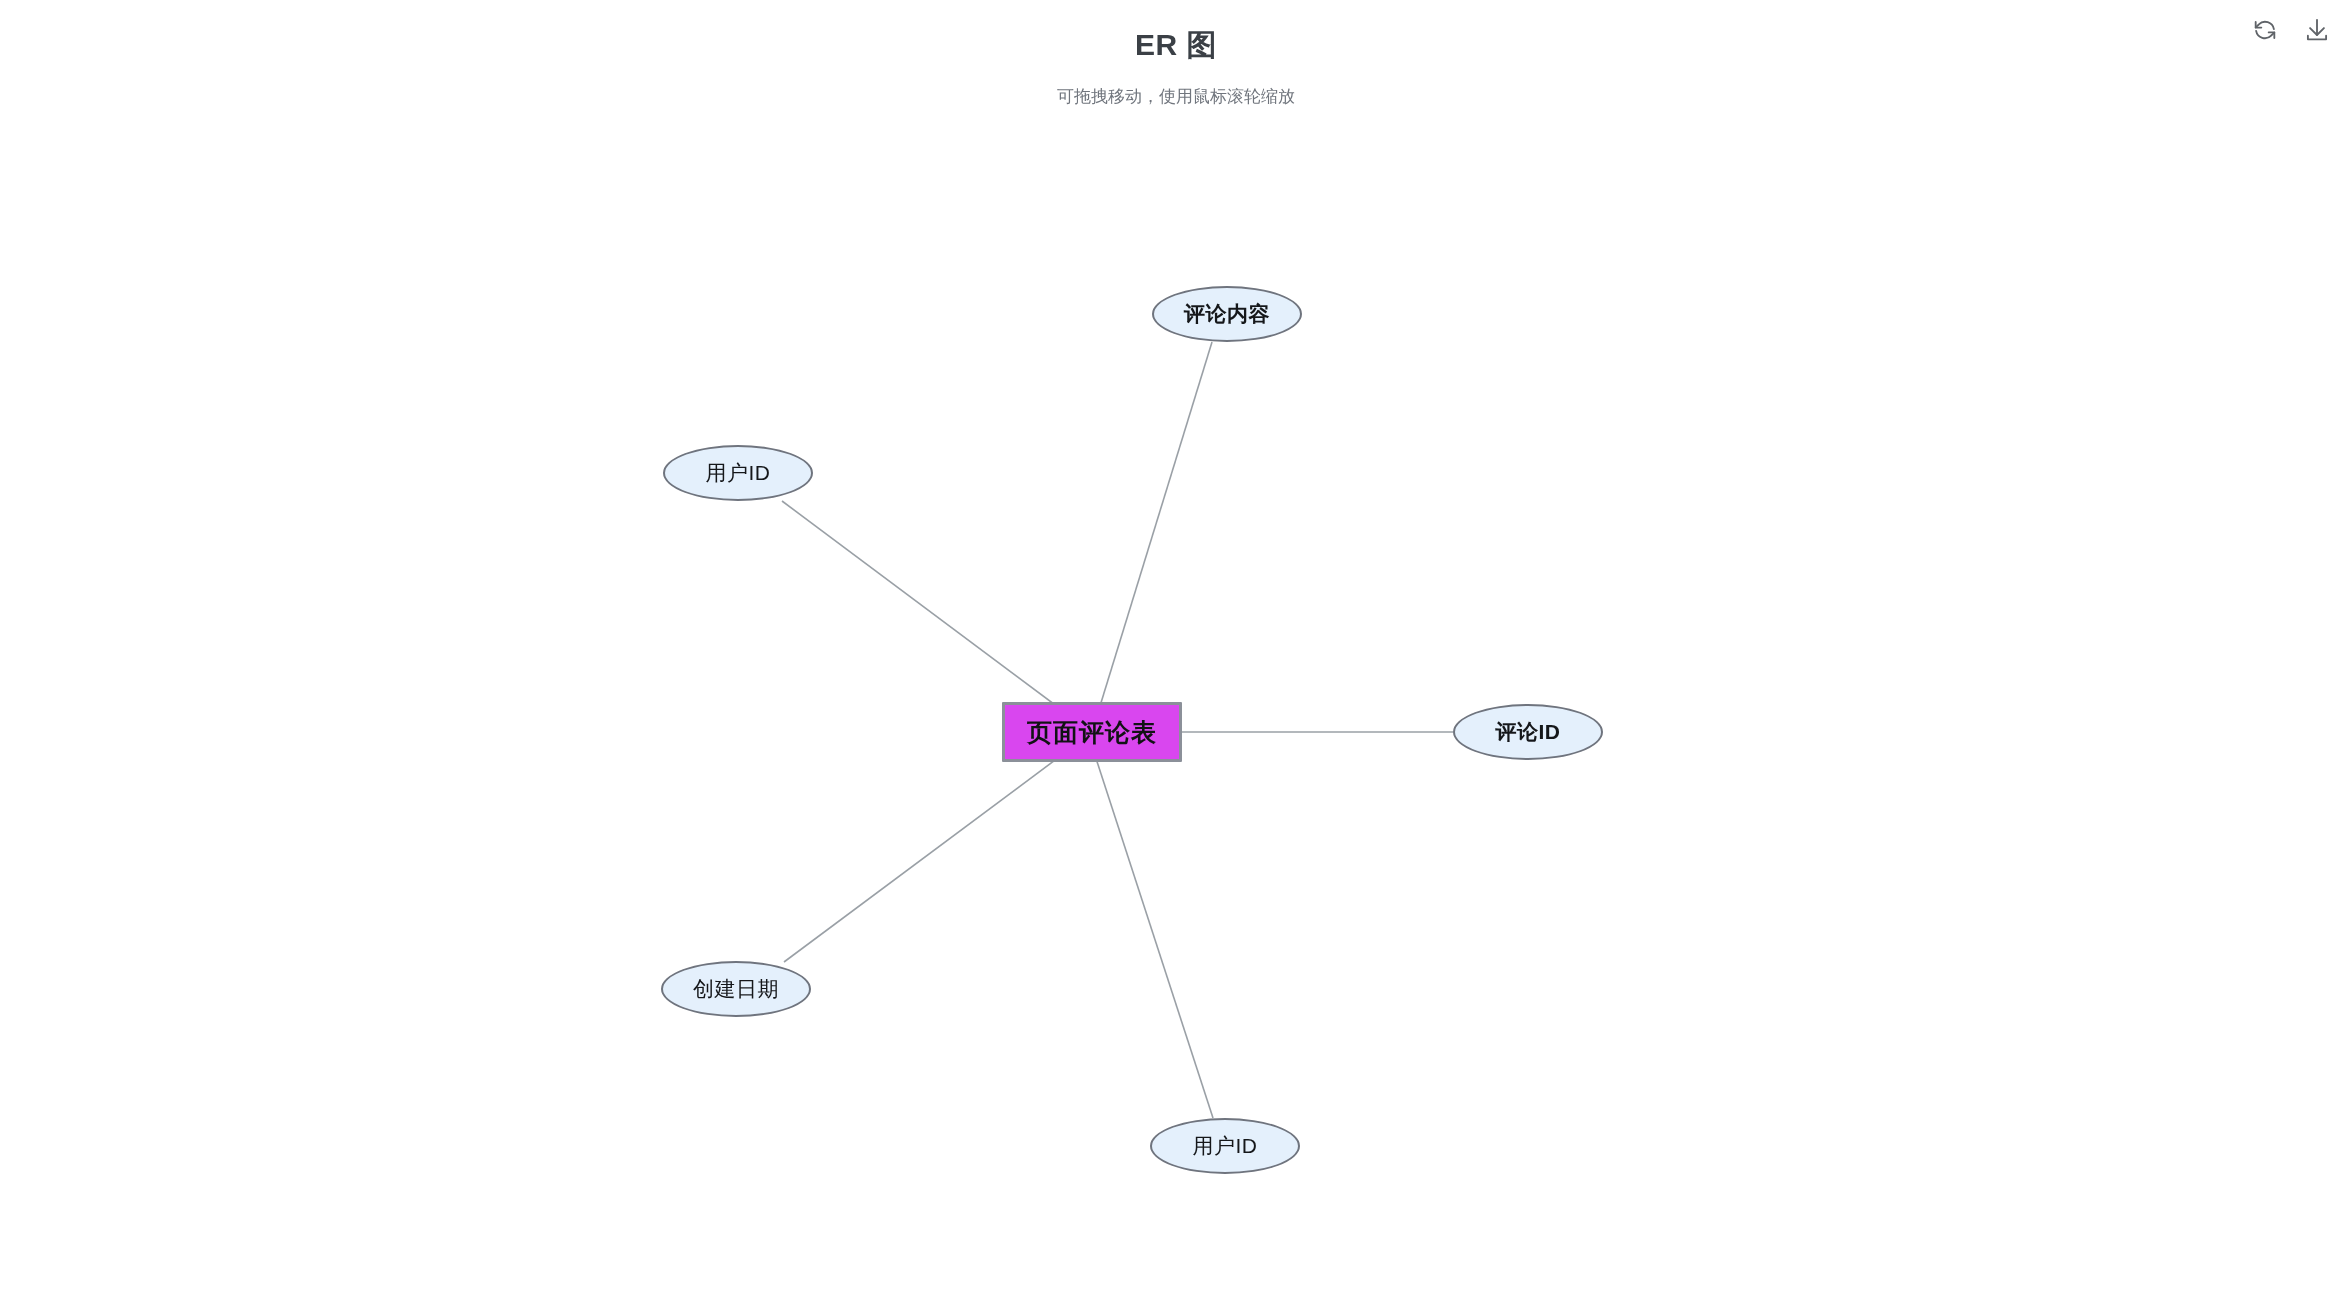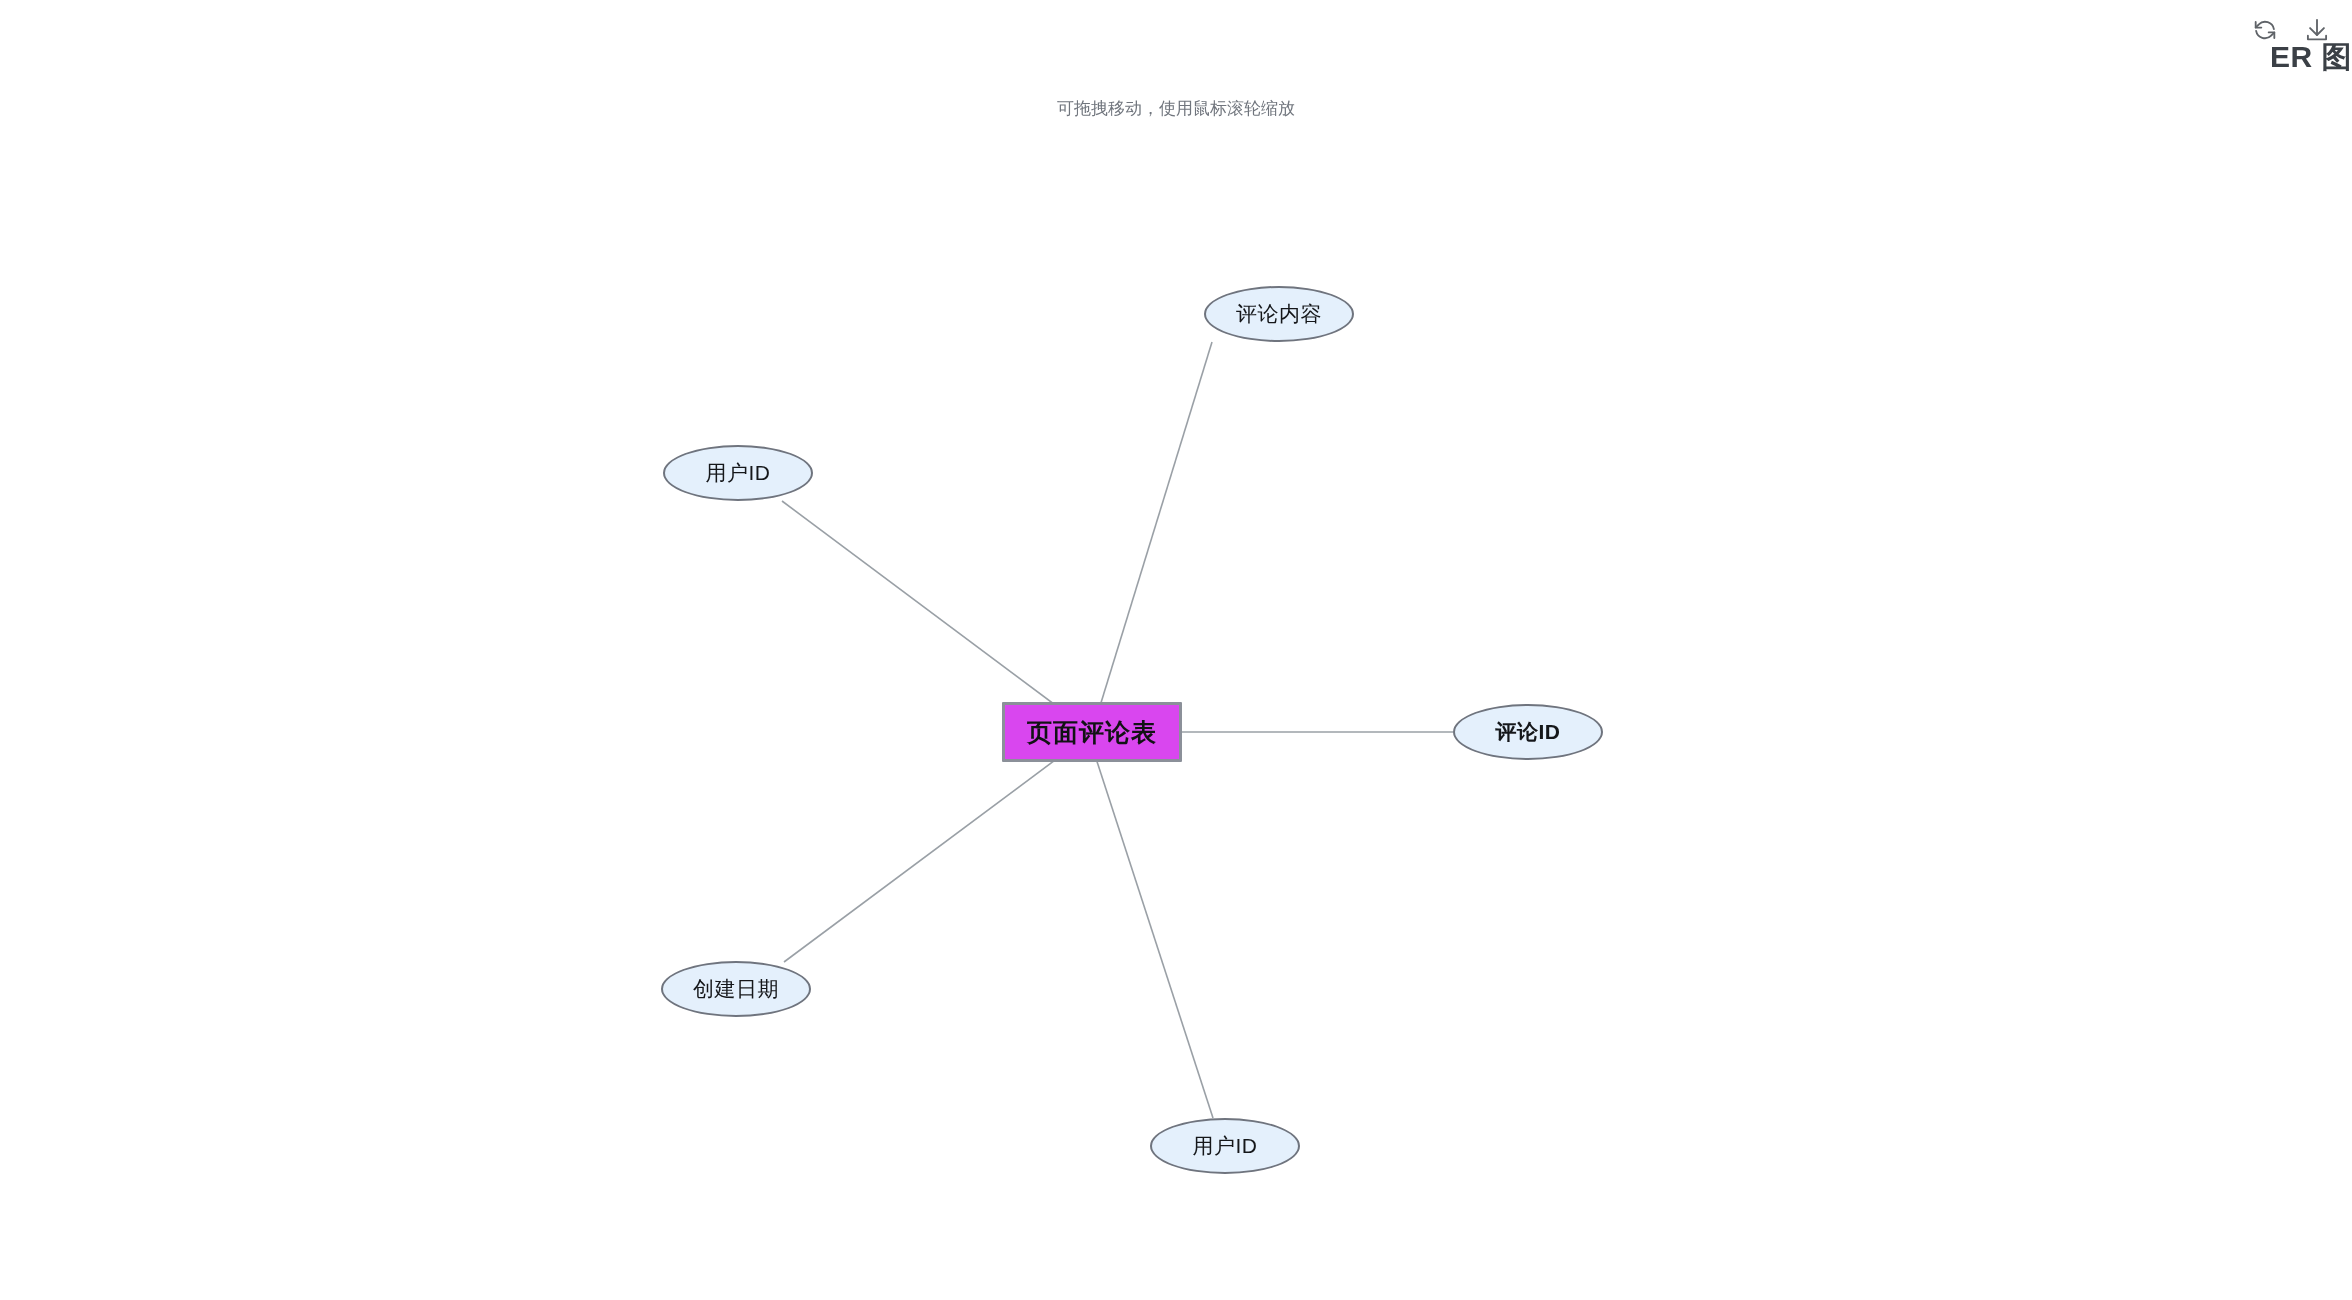--- a/index.html
+++ b/index.html
@@ -19,27 +19,26 @@
   
   #header-block {
     position: absolute;
     top: 0; left: 0;
     width: 2352px;
     text-align: center;
     pointer-events: none;
   }
   #page-title {
     margin: 0;
-    padding-top: 40px;
+    padding-top: 28px;
     font-size: 30px;
     font-weight: bold;
     color: #3b4046;
     letter-spacing: 0.5px;
     line-height: 1.1;
-    text-align: right;
   }
   #page-subtitle {
     margin: 6px;
     padding-top: 20px;
     font-size: 17px;
     font-weight: normal;
     color: #70757d;
     line-height: 1.2;
   }
 
@@ -116,21 +115,21 @@
       <line x1="1092" y1="732" x2="1212" y2="342" stroke="#9aa0a6" stroke-width="1.6"></line>
       <line x1="1082" y1="725" x2="782" y2="501" stroke="#9aa0a6" stroke-width="1.6"></line>
       <line x1="1182" y1="732" x2="1453" y2="732" stroke="#9aa0a6" stroke-width="1.6"></line>
       <line x1="1082" y1="740" x2="784" y2="962" stroke="#9aa0a6" stroke-width="1.6"></line>
       <line x1="1090" y1="740" x2="1213" y2="1118" stroke="#9aa0a6" stroke-width="1.6"></line>
     </svg>
   <div id="node-layer">
       <div class="node node-entity" style="left: 1002px; top: 702px; width: 180px; height: 60px;">
         <span>页面评论表</span>
       </div>
-      <div class="node node-attribute" style="left: 1204px; top: 286px; width: 150px; height: 56px;">
+      <div class="node node-attribute" style="left: 1152px; top: 286px; width: 150px; height: 56px; font-weight: bold;">
         <span>评论内容</span>
       </div>
       <div class="node node-attribute" style="left: 663px; top: 445px; width: 150px; height: 56px;">
         <span>用户ID</span>
       </div>
       <div class="node node-attribute" style="left: 1453px; top: 704px; width: 150px; height: 56px; font-weight: bold;">
         <span>评论ID</span>
       </div>
       <div class="node node-attribute" style="left: 661px; top: 961px; width: 150px; height: 56px;">
         <span>创建日期</span>

